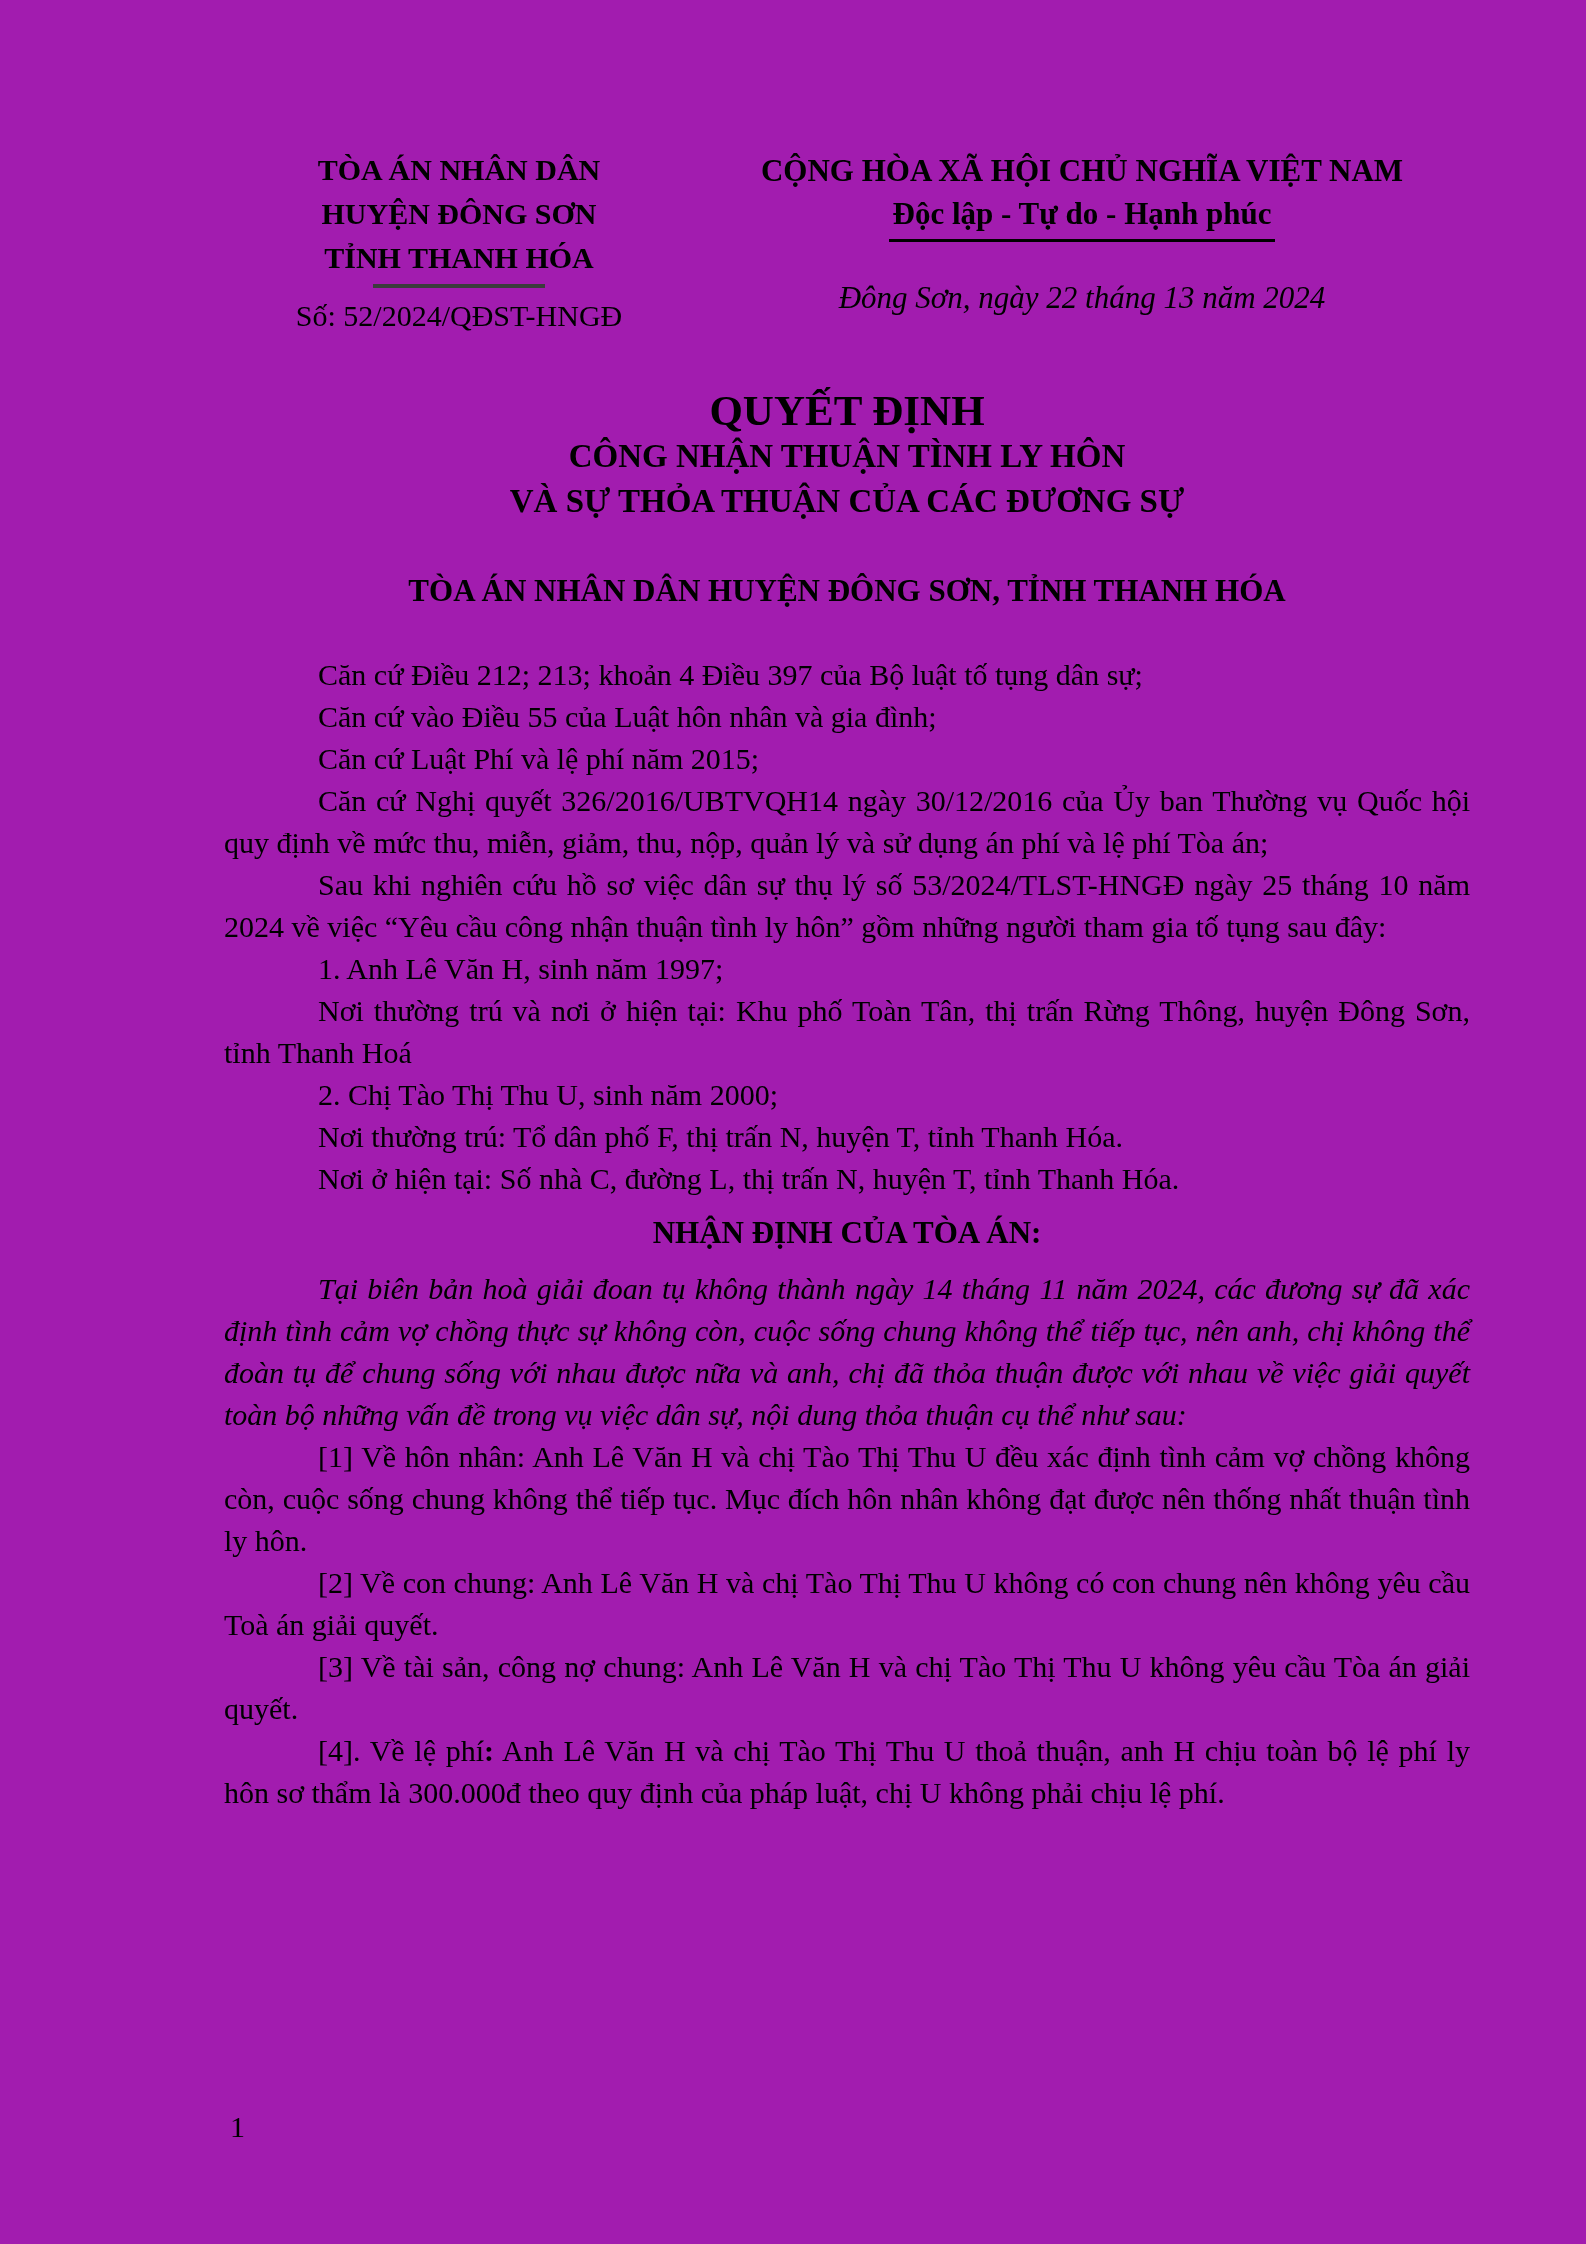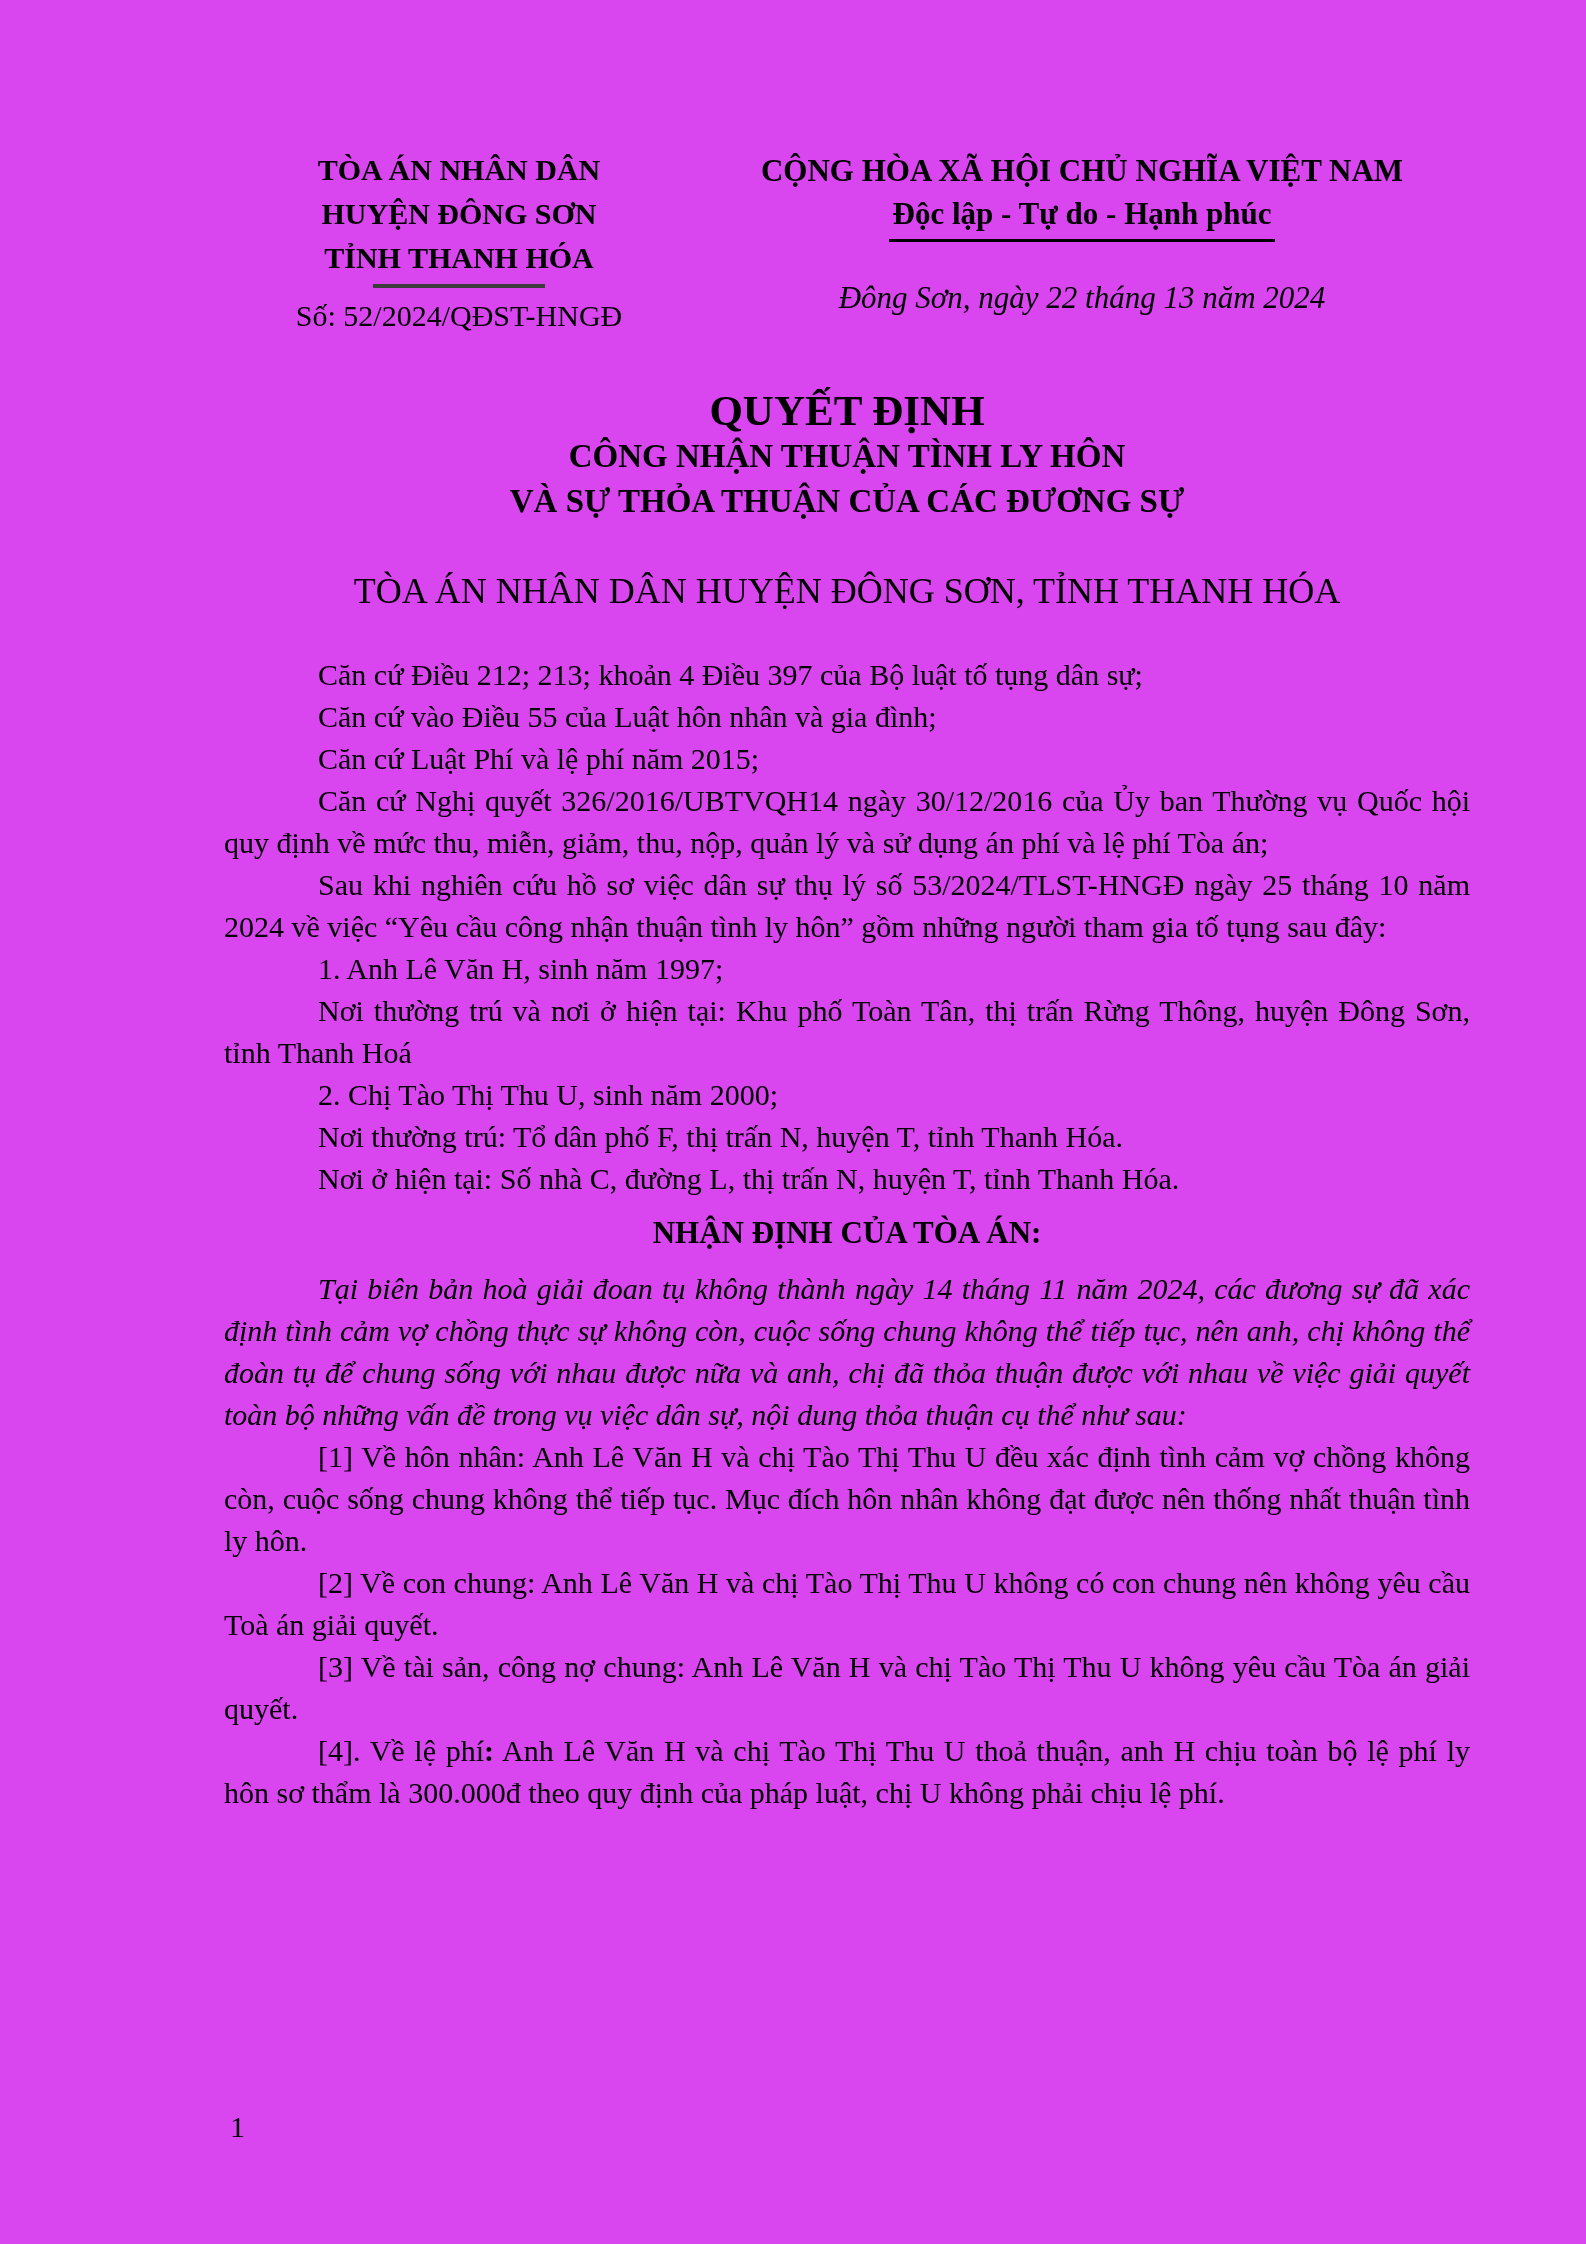--- a/index.html
+++ b/index.html
@@ -1,20 +1,20 @@
 <!DOCTYPE html>
 <html><head>
 <meta charset="utf-8">
 <style>
   html, body { margin:0; padding:0; background:#ffffff; }
   .page {
     position:relative;
     width:1586px;
     height:2244px;
-    background:#d946ef;
+    background:#a21caf;
     color:#000000;
     font-family:"Liberation Serif", "DejaVu Serif", serif;
     overflow:hidden;
   }
   .content {
     position:absolute;
     left:224px;
     top:148px;
     width:1246px;
   }
@@ -35,22 +35,22 @@
     border-bottom:3px solid #000000;
     white-space:nowrap;
   }
   .date-line { font-style:italic; font-size:31px; line-height:40px; margin-top:36px; white-space:nowrap; }
   
   .title-block { text-align:center; font-weight:bold; margin-top:50px; }
   .title-l1 { font-size:43px; line-height:46px; }
   .title-l2 { font-size:33px; line-height:45px; }
   .court-heading {
     text-align:center;
-    font-weight:normal;
-    font-size:36px;
+    font-weight:bold;
+    font-size:31px;
     line-height:42px;
     margin-top:46px;
   }
   
   .body-text {
     margin-top:42px;
     font-size:30px;
     line-height:42px;
     text-align:justify;
   }

